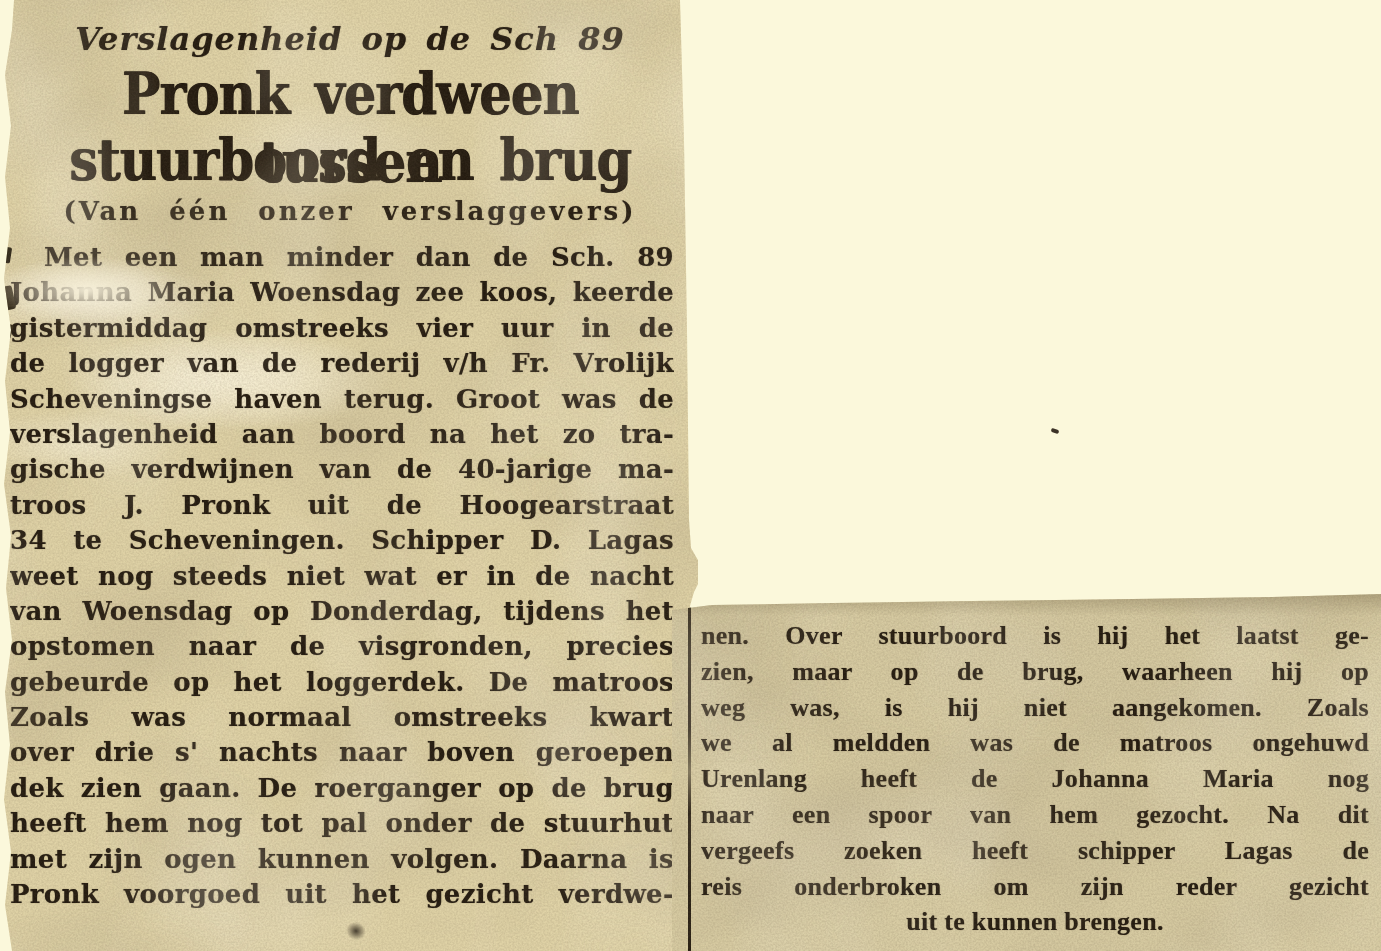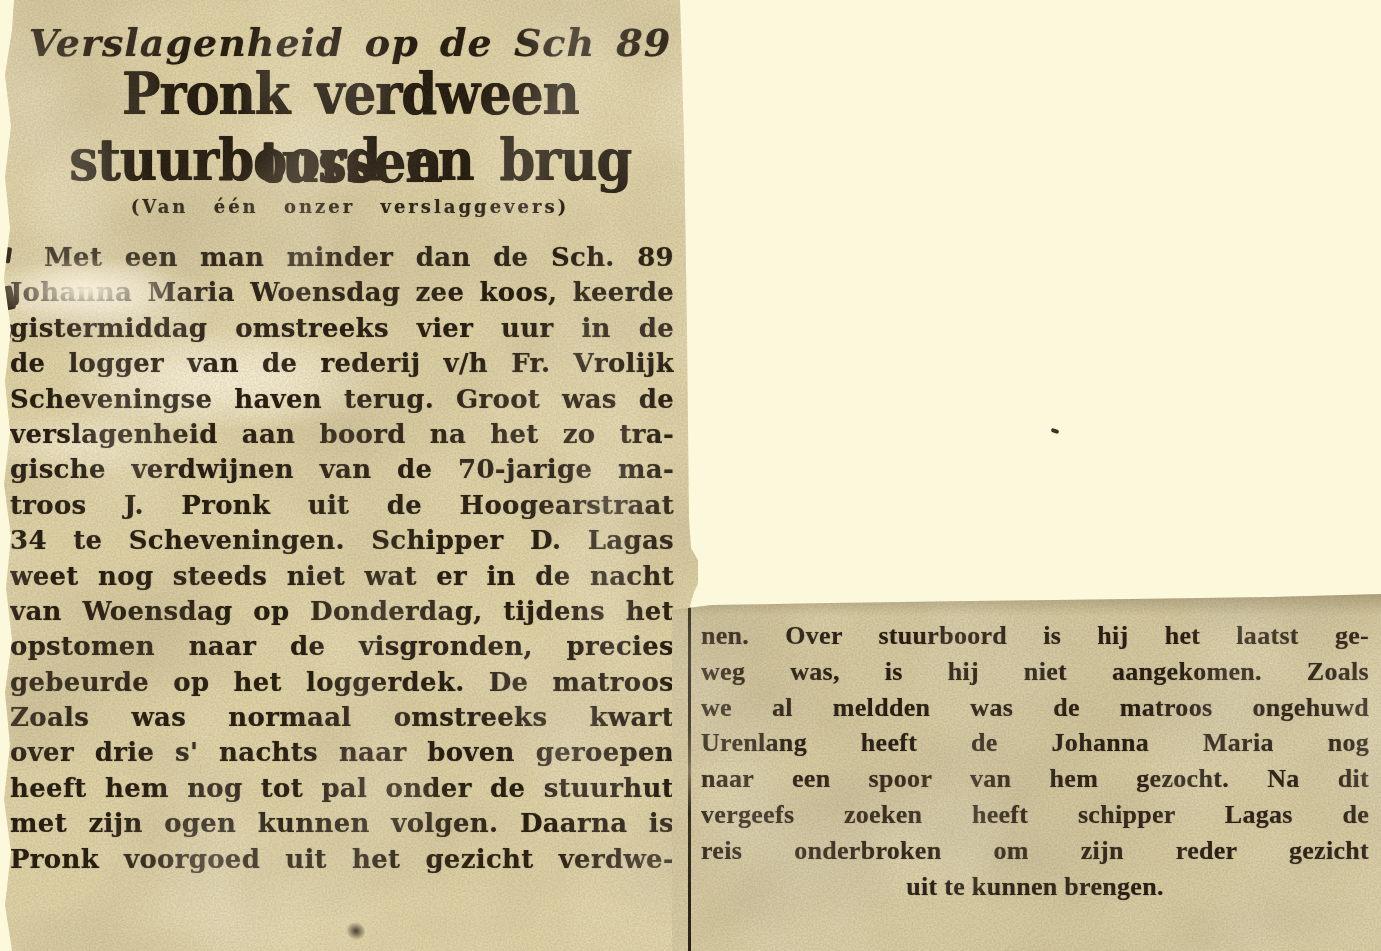--- a/index.html
+++ b/index.html
@@ -43,34 +43,34 @@
   .clip-right::before{ 
     content:"";position:absolute;left:0;top:0;width:100%;height:26px;
     background:linear-gradient(rgba(96,82,52,.38), rgba(96,82,52,0));
     z-index:4;
   }
   
   .tex{position:absolute;left:0;top:0;width:100%;height:100%;z-index:5;pointer-events:none;}
   
   .kicker{
     position:absolute;top:20px;left:0;width:100%;text-align:center;z-index:2;
-    font-size:38px;font-style:italic;font-weight:bold;letter-spacing:1px;word-spacing:7px;
+    font-size:32px;font-style:italic;font-weight:bold;letter-spacing:1px;word-spacing:7px;
     text-shadow:0 0 1px rgba(36,27,16,.6);
   }
   .hl{
     position:absolute;left:0;width:100%;text-align:center;z-index:2;
     font-weight:bold;font-size:58px;letter-spacing:-1px;word-spacing:10px;
     transform:scaleX(.88);transform-origin:50% 50%;
     text-shadow:1px 0 0 currentColor,0 0 1px rgba(36,27,16,.6);
   }
   .hl1{top:60px;}
   .hl2{top:126px;}
   .byline{
     position:absolute;top:196px;left:0;width:100%;text-align:center;z-index:2;
-    font-size:18px;font-weight:bold;letter-spacing:3px;word-spacing:16px;
+    font-size:26px;font-weight:bold;letter-spacing:3px;word-spacing:16px;
     text-shadow:0 0 1px rgba(36,27,16,.5);
   }
   
   .colL{position:absolute;left:8px;top:240px;width:664px;z-index:2;}
   .colR{position:absolute;left:29px;top:28px;width:668px;z-index:2;}
   .jline{
     height:35.4px;line-height:35.4px;overflow:hidden;
     text-align:justify;font-size:26px;font-weight:bold;letter-spacing:.3px;
     text-shadow:0 0 1px rgba(36,27,16,.55);
     white-space:normal;
@@ -138,29 +138,30 @@
     <div class="hl hl2">stuurboord en brug</div>
     <div class="byline">(Van één onzer verslaggevers)</div>
 
     <div class="colL">
       <div class="jline indent">Met een man minder dan de Sch. 89</div>
       <div class="jline">Johanna Maria Woensdag zee koos, keerde</div>
       <div class="jline">gistermiddag omstreeks vier uur in de</div>
       <div class="jline">de logger van de rederij v/h Fr. Vrolijk</div>
       <div class="jline">Scheveningse haven terug. Groot was de</div>
       <div class="jline">verslagenheid aan boord na het zo tra-</div>
-      <div class="jline">gische verdwijnen van de 70-jarige ma-</div>
+      <div class="jline">gische verdwijnen van de 40-jarige ma-</div>
       <div class="jline">troos J. Pronk uit de Hoogearstraat</div>
       <div class="jline">34 te Scheveningen. Schipper D. Lagas</div>
       <div class="jline">weet nog steeds niet wat er in de nacht</div>
       <div class="jline">van Woensdag op Donderdag, tijdens het</div>
       <div class="jline">opstomen naar de visgronden, precies</div>
       <div class="jline">gebeurde op het loggerdek. De matroos</div>
       <div class="jline">Zoals was normaal omstreeks kwart</div>
       <div class="jline">over drie s' nachts naar boven geroepen</div>
+      <div class="jline">dek zien gaan. De roerganger op de brug</div>
       <div class="jline">heeft hem nog tot pal onder de stuurhut</div>
       <div class="jline">met zijn ogen kunnen volgen. Daarna is</div>
       <div class="jline">Pronk voorgoed uit het gezicht verdwe-</div>
     </div>
 
     <div class="frag frag-a"></div>
     <div class="frag frag-b"></div>
     <div class="frag frag-c"></div>
     <div class="wear-b"></div>
     <div class="smudge"></div>
@@ -171,20 +172,21 @@
       <rect width="100%" height="100%" filter="url(#f-grain)" opacity="0.5"></rect>
     </svg>
     <div class="wear-a"></div>
   </div>
 
   <div class="clip clip-right">
     <div class="rule"></div>
 
     <div class="colR">
       <div class="jline">nen. Over stuurboord is hij het laatst ge-</div>
+      <div class="jline">zien, maar op de brug, waarheen hij op</div>
       <div class="jline">weg was, is hij niet aangekomen. Zoals</div>
       <div class="jline">we al meldden was de matroos ongehuwd</div>
       <div class="jline">Urenlang heeft de Johanna Maria nog</div>
       <div class="jline">naar een spoor van hem gezocht. Na dit</div>
       <div class="jline">vergeefs zoeken heeft schipper Lagas de</div>
       <div class="jline">reis onderbroken om zijn reder gezicht</div>
       <div class="jline noj">uit te kunnen brengen.</div>
     </div>
 
     <svg class="tex">

